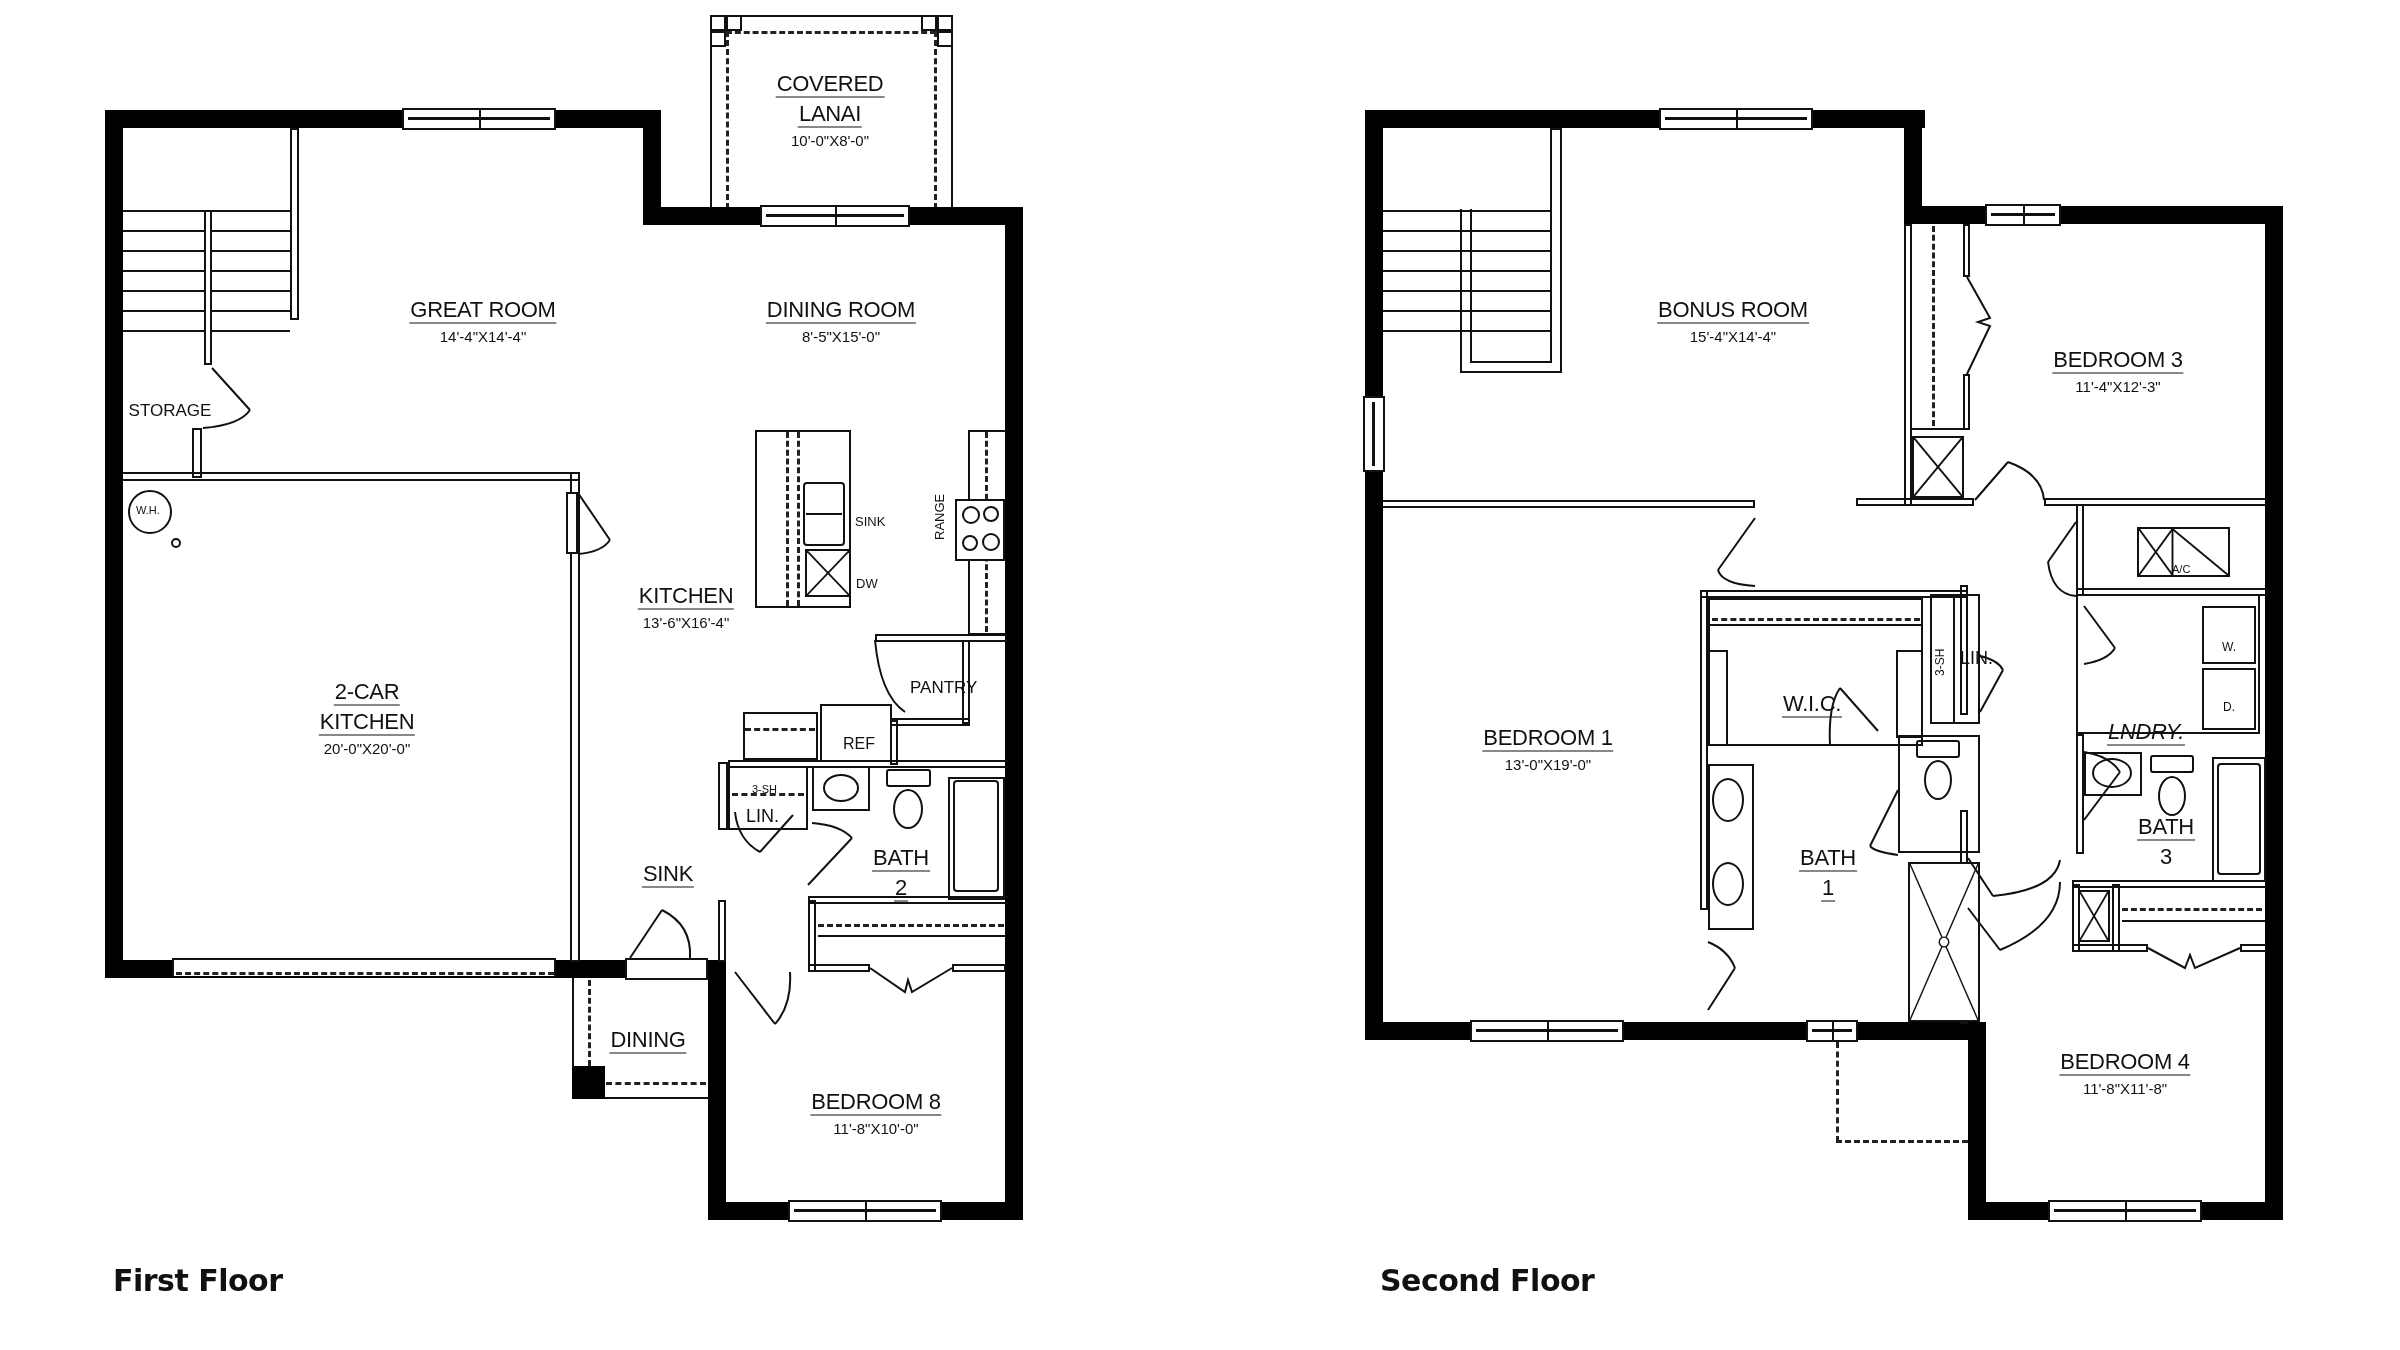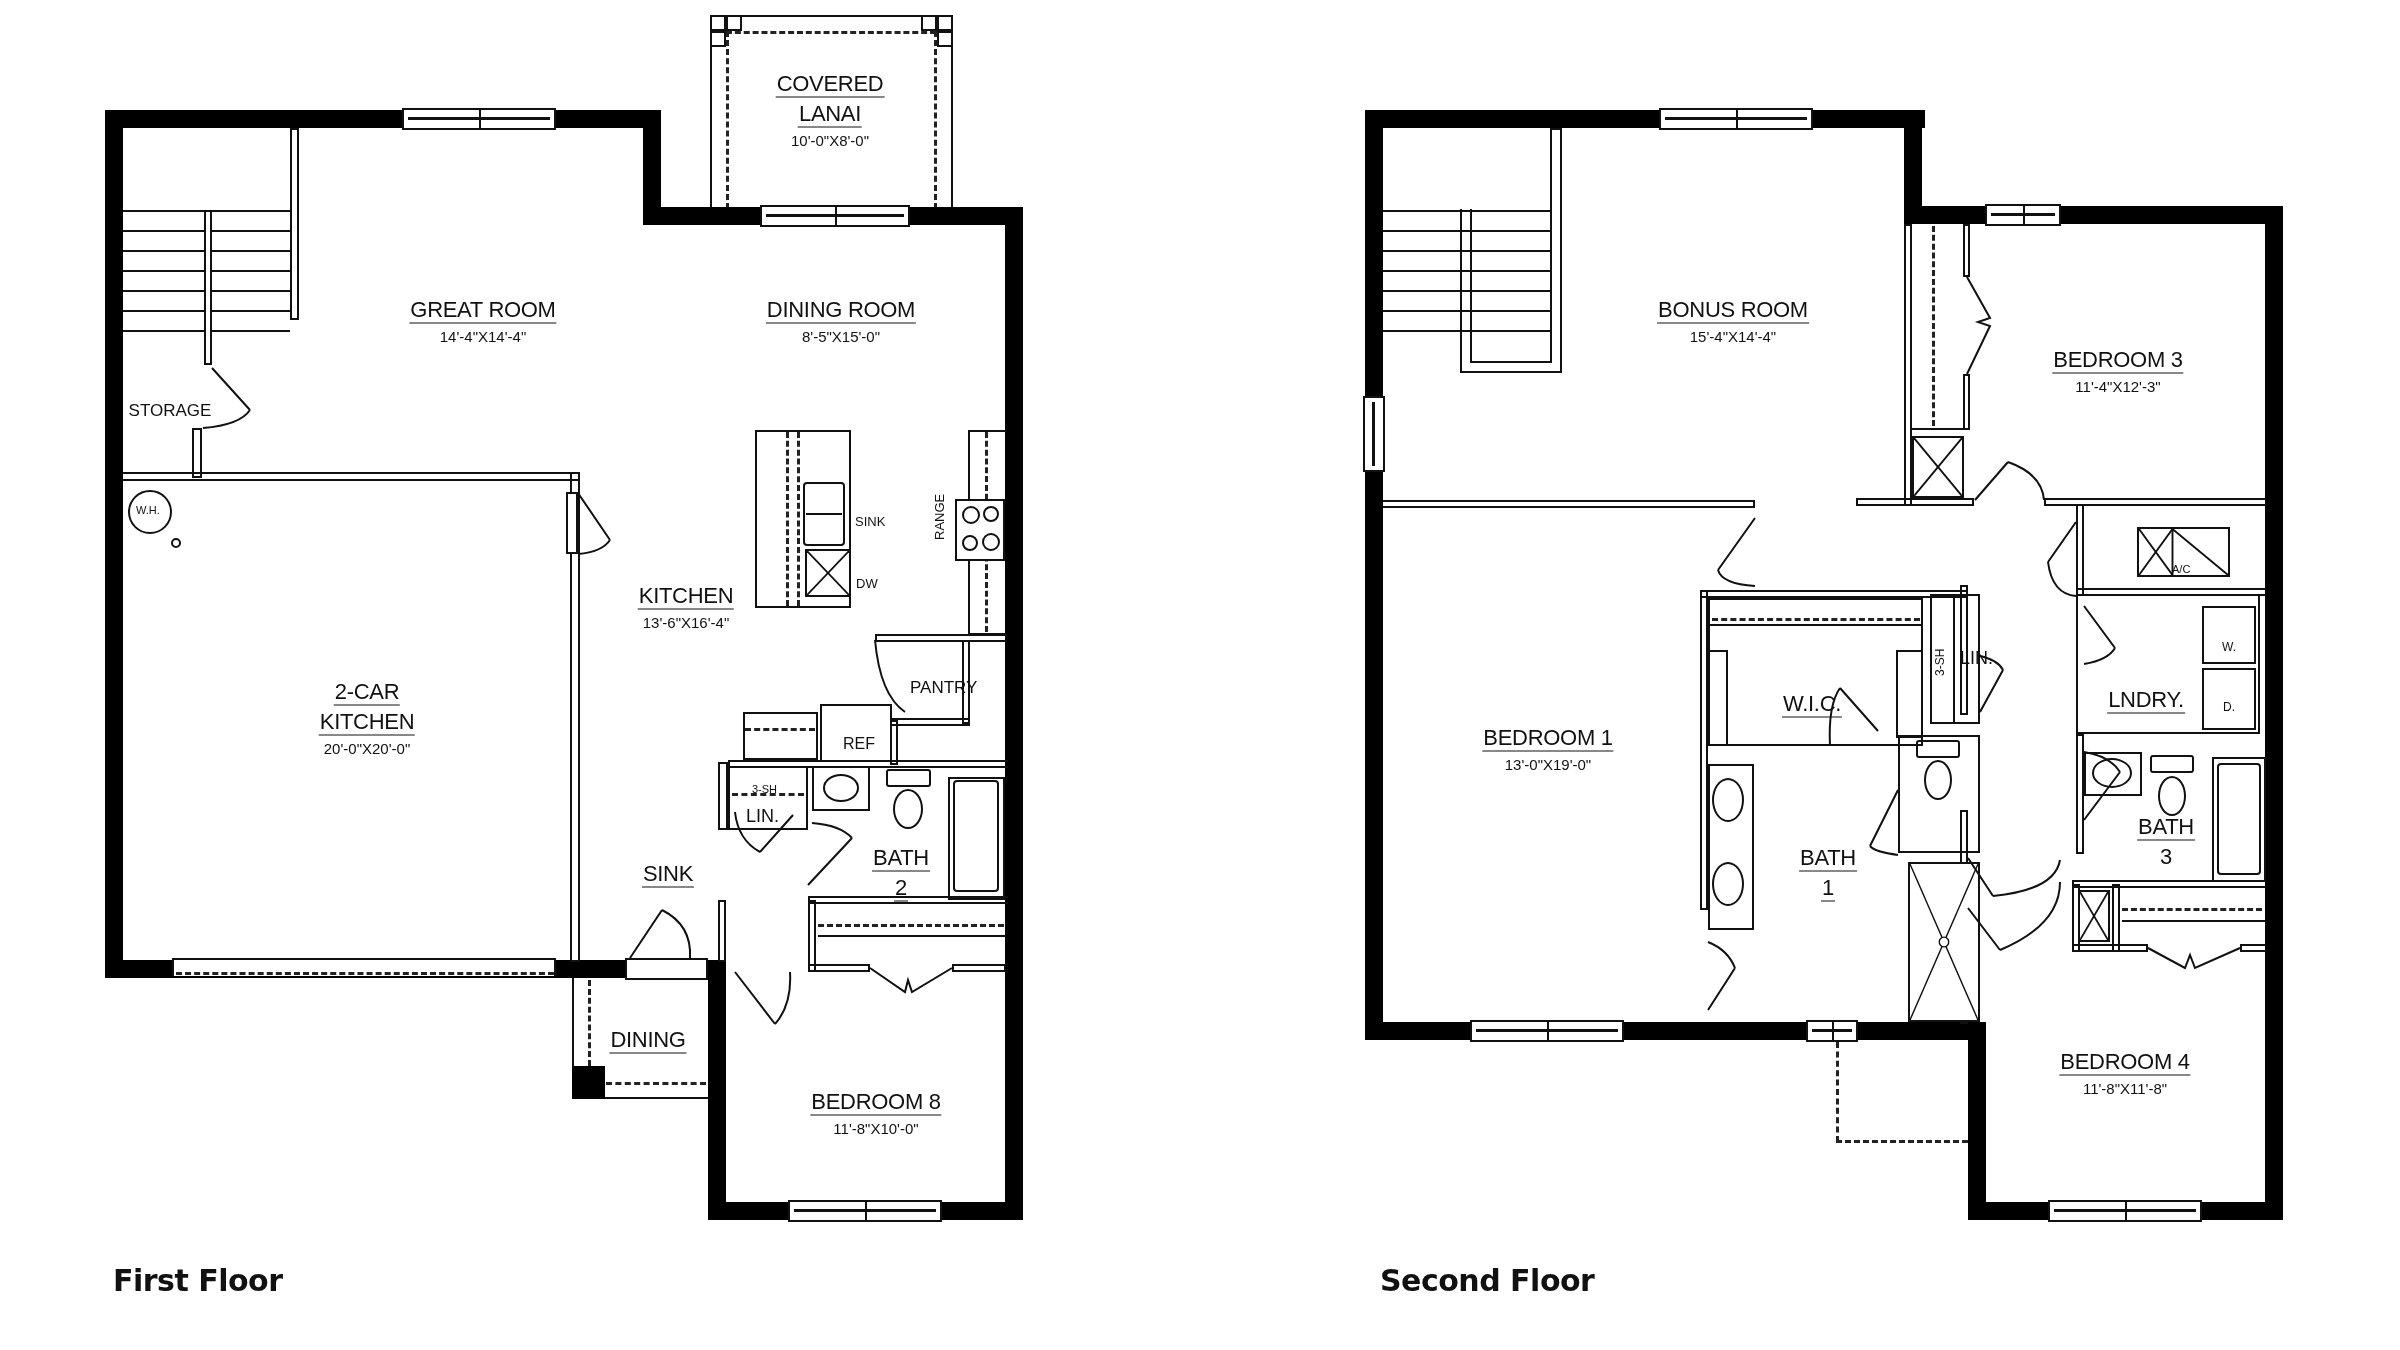--- a/index.html
+++ b/index.html
@@ -252,21 +252,21 @@
         </svg>
     </div>
     <div class="small" style="left:2172px;top:563px;font-size:11px;">A/C</div>
     <div class="pl" style="left:2076px;top:588px;width:190px;height:8px;border-right:none;"></div>
 
     <div class="pl" style="left:2076px;top:594px;width:184px;height:140px;"></div>
     <div class="p" style="left:2202px;top:606px;width:54px;height:58px;"></div>
     <div class="small" style="left:2222px;top:640px;font-size:12px;">W.</div>
     <div class="p" style="left:2202px;top:668px;width:54px;height:62px;"></div>
     <div class="small" style="left:2223px;top:700px;font-size:12px;">D.</div>
-    <div class="label" style="left:2146px;top:688px;">
+    <div class="label" style="left:2146px;top:720px;font-style:italic;">
       <span class="rn">LNDRY.</span>
     </div>
 
     <div class="pl" style="left:2076px;top:734px;width:8px;height:120px;"></div>
     <div class="pl" style="left:2084px;top:752px;width:58px;height:44px;"></div>
     <div class="circle" style="left:2092px;top:758px;width:40px;height:30px;"></div>
     <div class="pl" style="left:2150px;top:755px;width:44px;height:18px;border-radius:3px;"></div>
     <div class="circle" style="left:2158px;top:776px;width:28px;height:40px;"></div>
     <div class="pl" style="left:2212px;top:757px;width:54px;height:125px;"></div>
     <div class="pl" style="left:2217px;top:763px;width:44px;height:112px;border-radius:4px;"></div>

